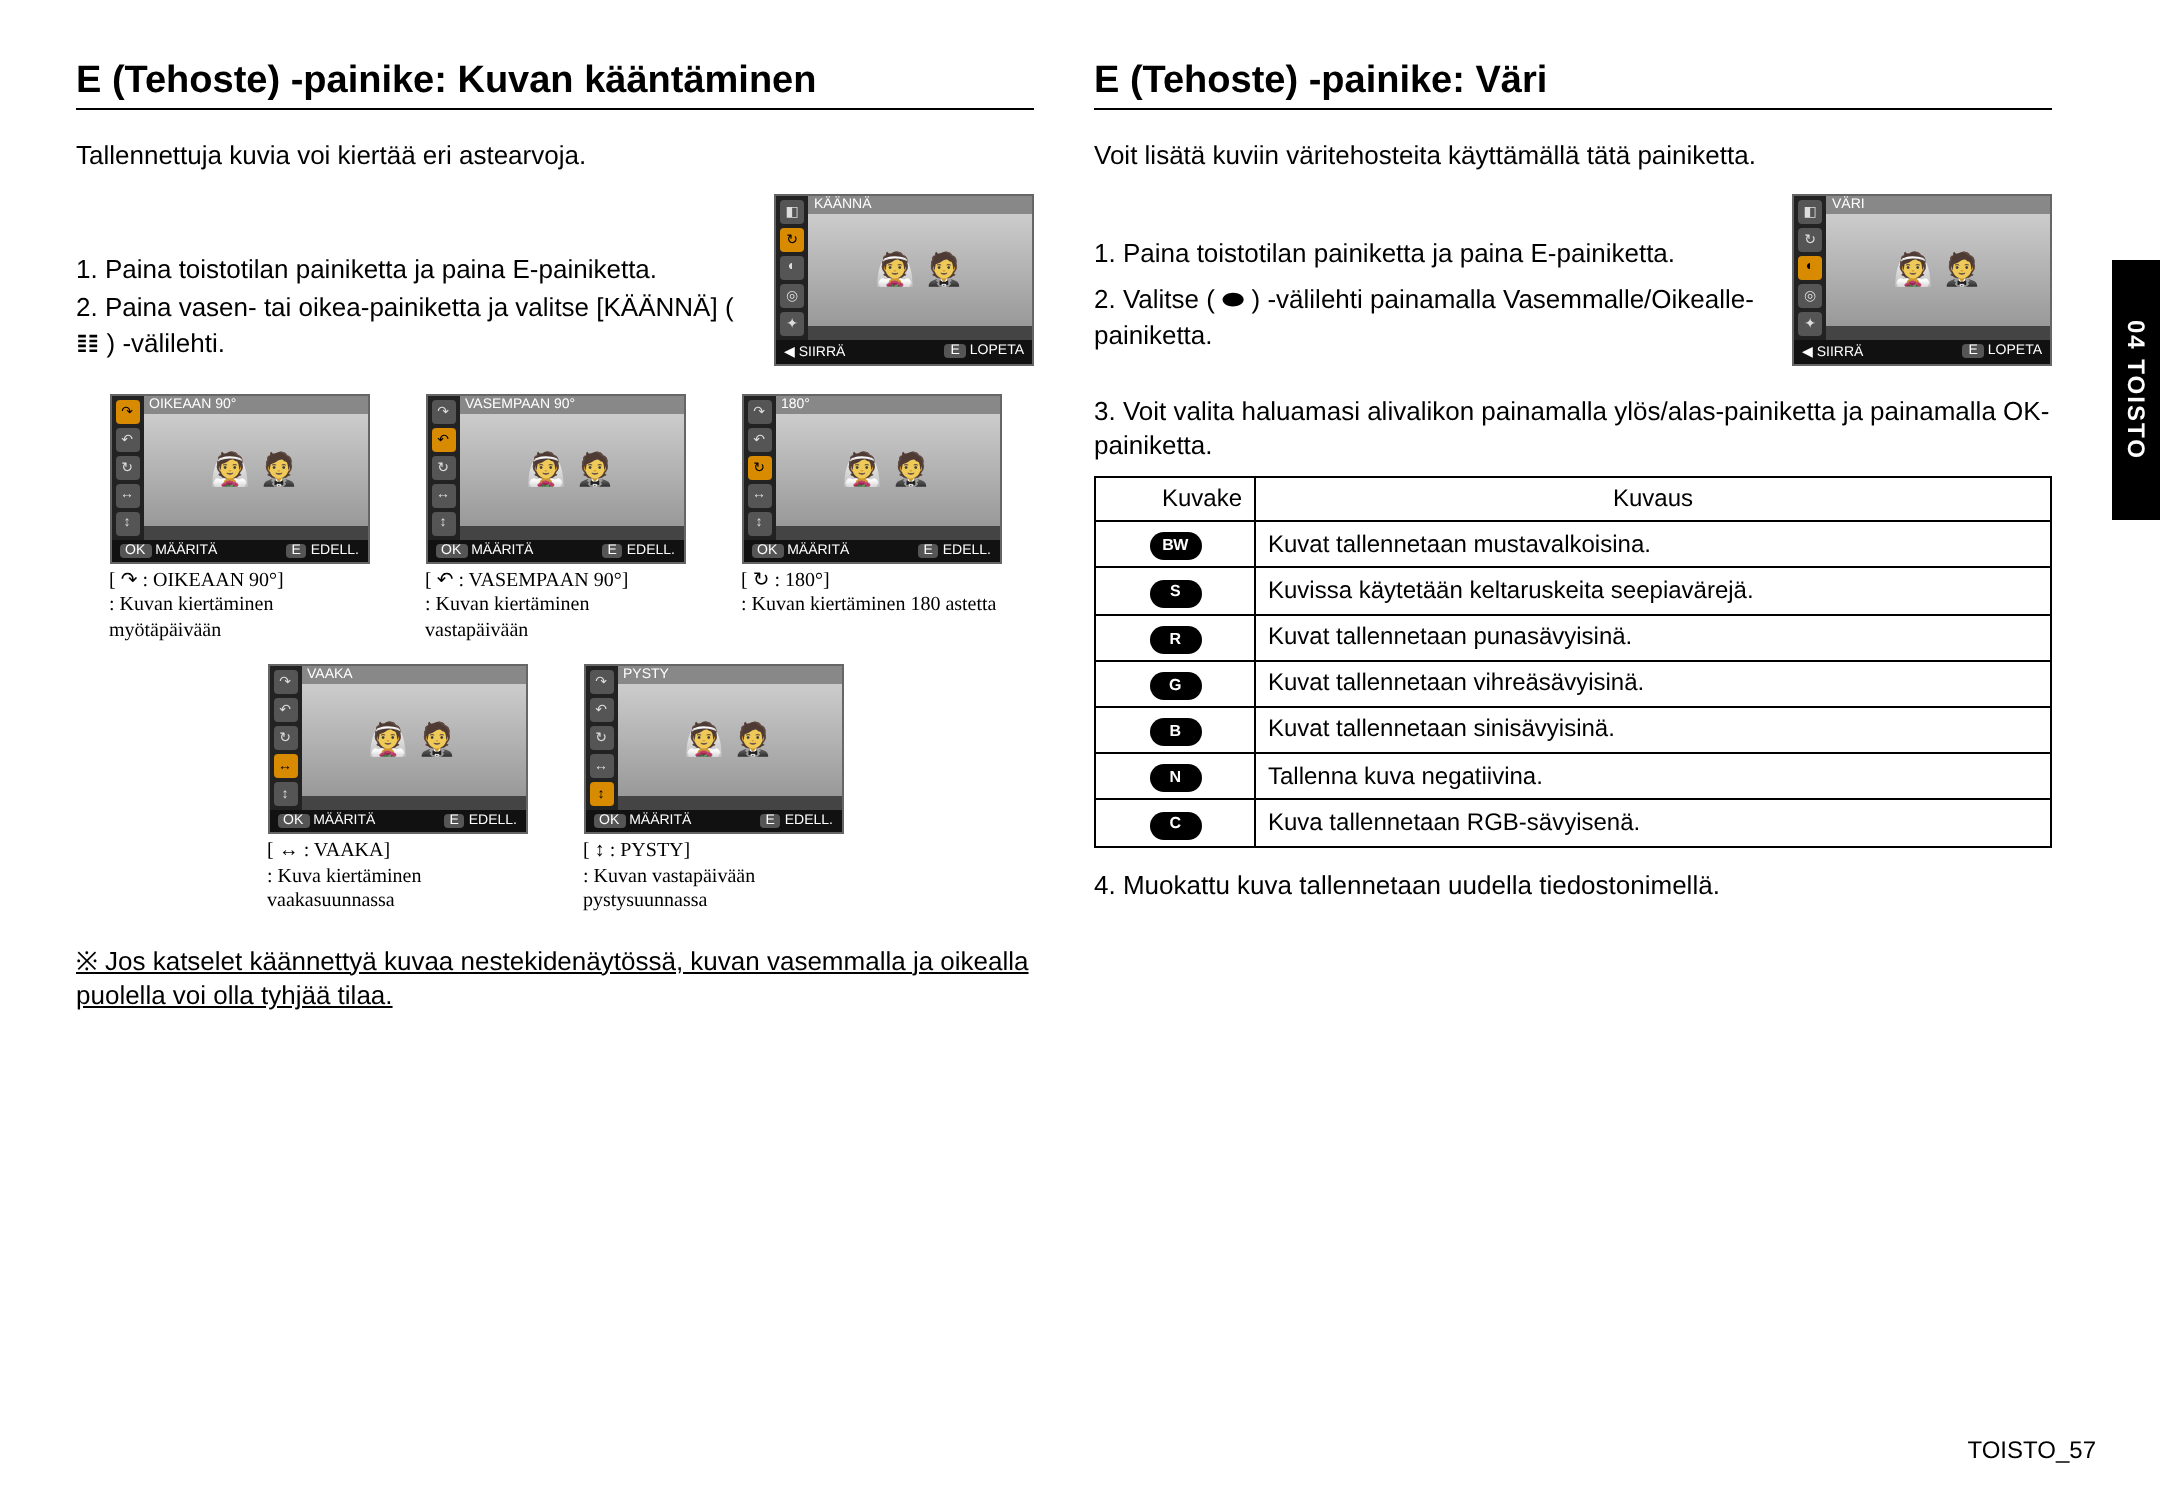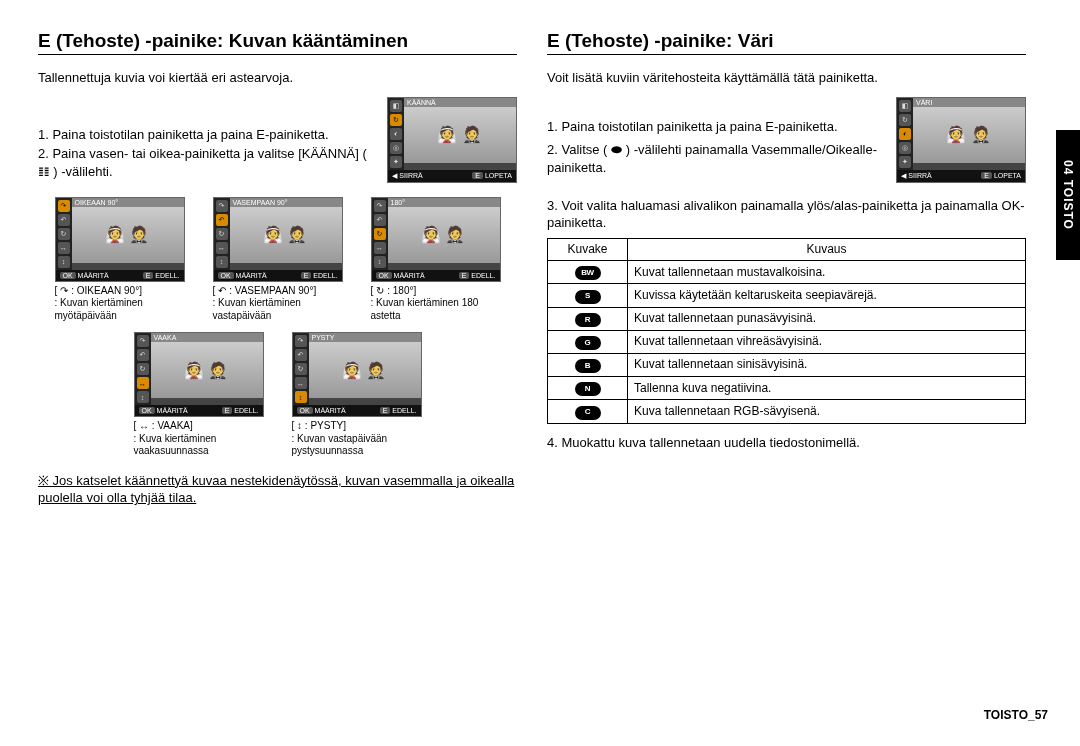--- a/index.html
+++ b/index.html
@@ -132,20 +132,21 @@
     margin-bottom: 14px;
     justify-content: center;
   }
   .thumb-col {
     width: 130px;
   }
   .thumb-col .caption {
     font-size: 10px;
     line-height: 1.25;
     margin-top: 3px;
+    font-family: Liberation Serif, serif;
   }
   .note {
     font-size: 13px;
     line-height: 1.35;
     margin-top: 6px;
     text-decoration: underline;
   }
   
   .step-line {
     font-size: 13px;
@@ -196,24 +197,24 @@
     text-orientation: mixed;
     display: flex;
     align-items: center;
     justify-content: center;
     font-size: 12px;
     font-weight: bold;
     letter-spacing: 1px;
   }
   .footer {
     position: absolute;
-    bottom: 24px;
+    bottom: 14px;
     right: 32px;
     font-size: 12px;
-    font-weight: bold;
+    font-weight: normal;
   }
 </style>
 </head>
 <body>
 
 <div class="page">
 
   <div class="col">
     <h1>E (Tehoste) -painike: Kuvan kääntäminen</h1>
     <div class="hr"></div>
@@ -395,21 +396,21 @@
             <span><span class="tag">E</span> LOPETA</span>
           </div>
       </div>
     </div>
 
     <div class="step-line" style="margin-top:8px;">3. Voit valita haluamasi alivalikon painamalla ylös/alas-painiketta ja painamalla OK-painiketta.</div>
 
     <table class="color-table">
       <thead>
         <tr>
-          <th style="width:80px;">Kuvake</th>
+          <th style="width:80px;text-align:right;">Kuvake</th>
           <th>Kuvaus</th>
         </tr>
       </thead>
       <tbody id="color-rows">
           <tr>
             <td style="text-align: center;"><span class="badge">BW</span></td>
             <td>Kuvat tallennetaan mustavalkoisina.</td>
           </tr>
           <tr>
             <td style="text-align: center;"><span class="badge">S</span></td>

